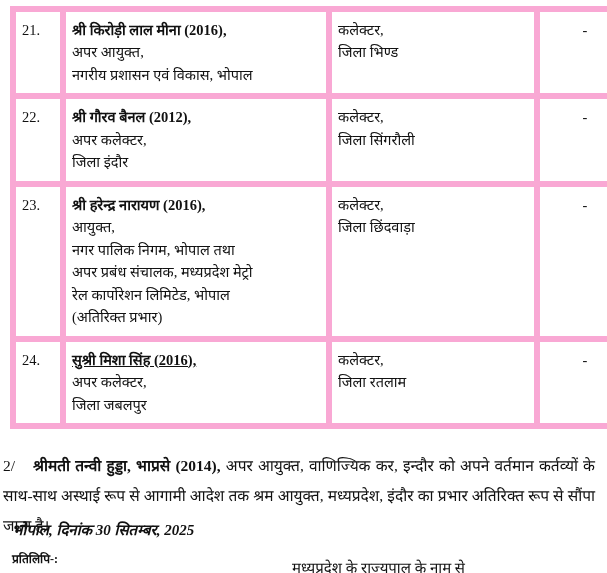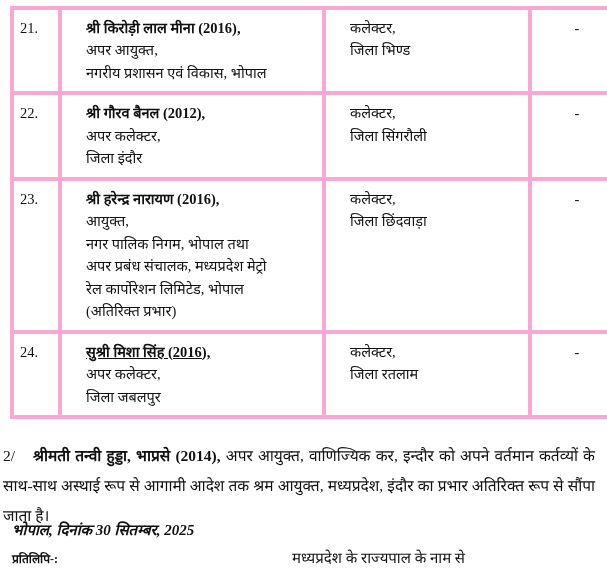--- a/index.html
+++ b/index.html
@@ -21,21 +21,21 @@
     height: 573px;
     padding: 0;
   }
   table.officers {
     border-collapse: collapse;
     width: 580px;
     margin: 6px 0 0 10px;
     table-layout: fixed;
   }
   table.officers td {
-    border: 4px solid #f9a8d4;
+    border: 6px solid #f9a8d4;
     vertical-align: top;
     padding: 7px 6px 7px 6px;
     font-size: 14.5px;
     line-height: 1.55;
   }
   td.col-sn {
     width: 32px;
     text-align: left;
     padding-left: 7px;
   }
@@ -51,21 +51,20 @@
     padding-top: 6px;
   }
   .nm-bold {
     font-weight: bold;
   }
   .nm-strong {
     font-weight: bold;
   }
   .line {
     display: block;
-    margin-left: 18px;
   }
   .u {
     text-decoration: underline;
   }
   .para {
     margin: 22px 12px 0 3px;
     font-size: 15.5px;
     line-height: 1.92;
     text-align: justify;
     text-justify: inter-word;

